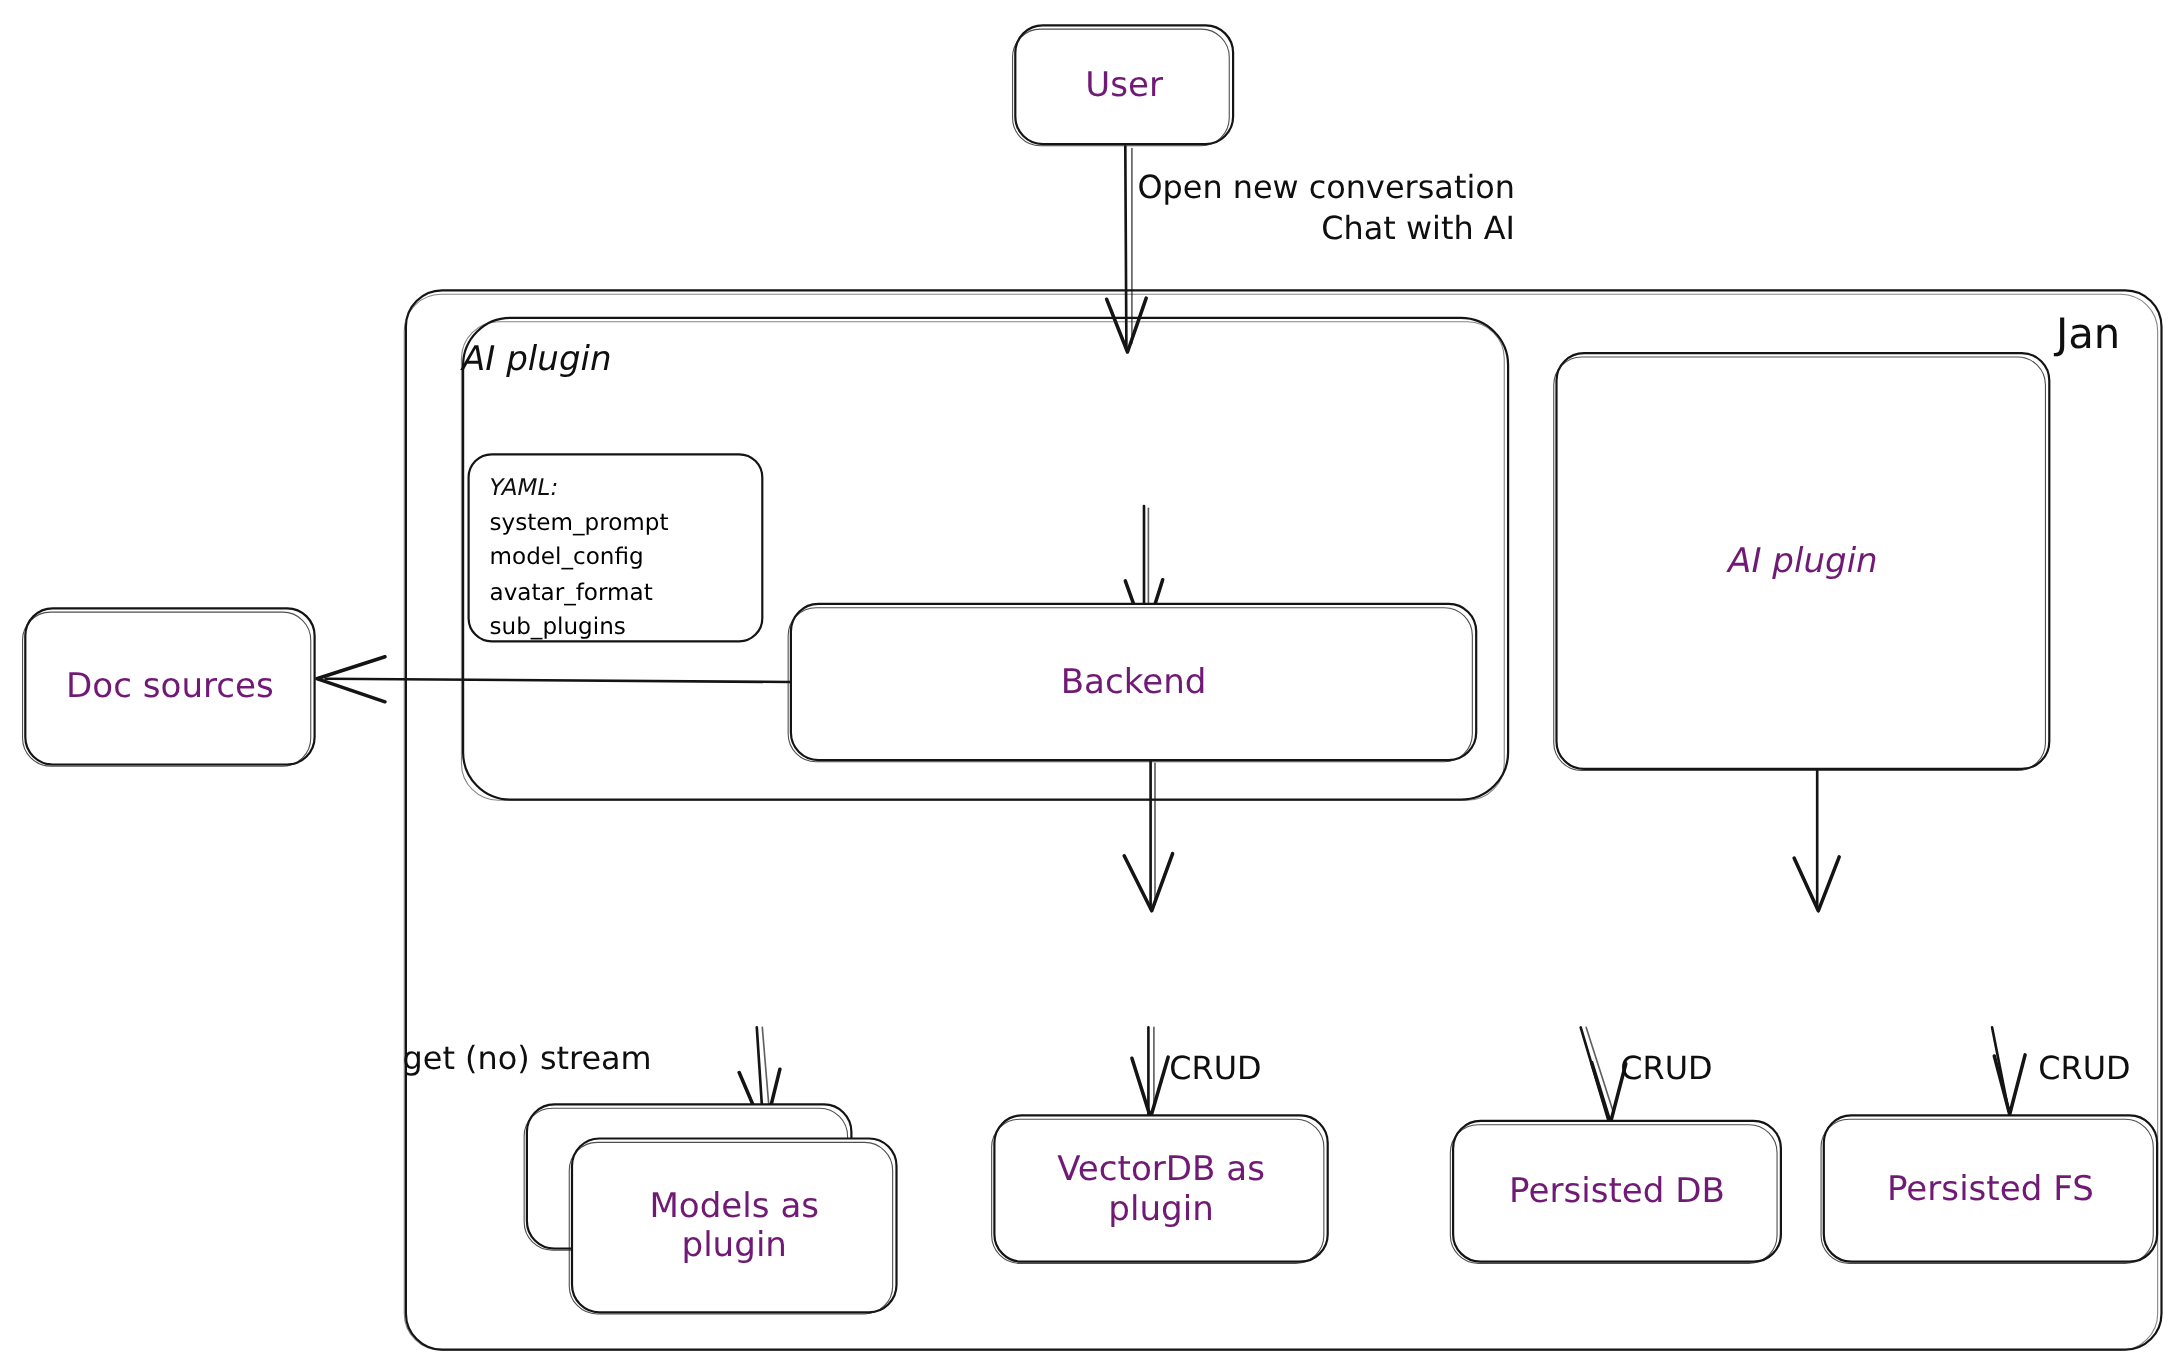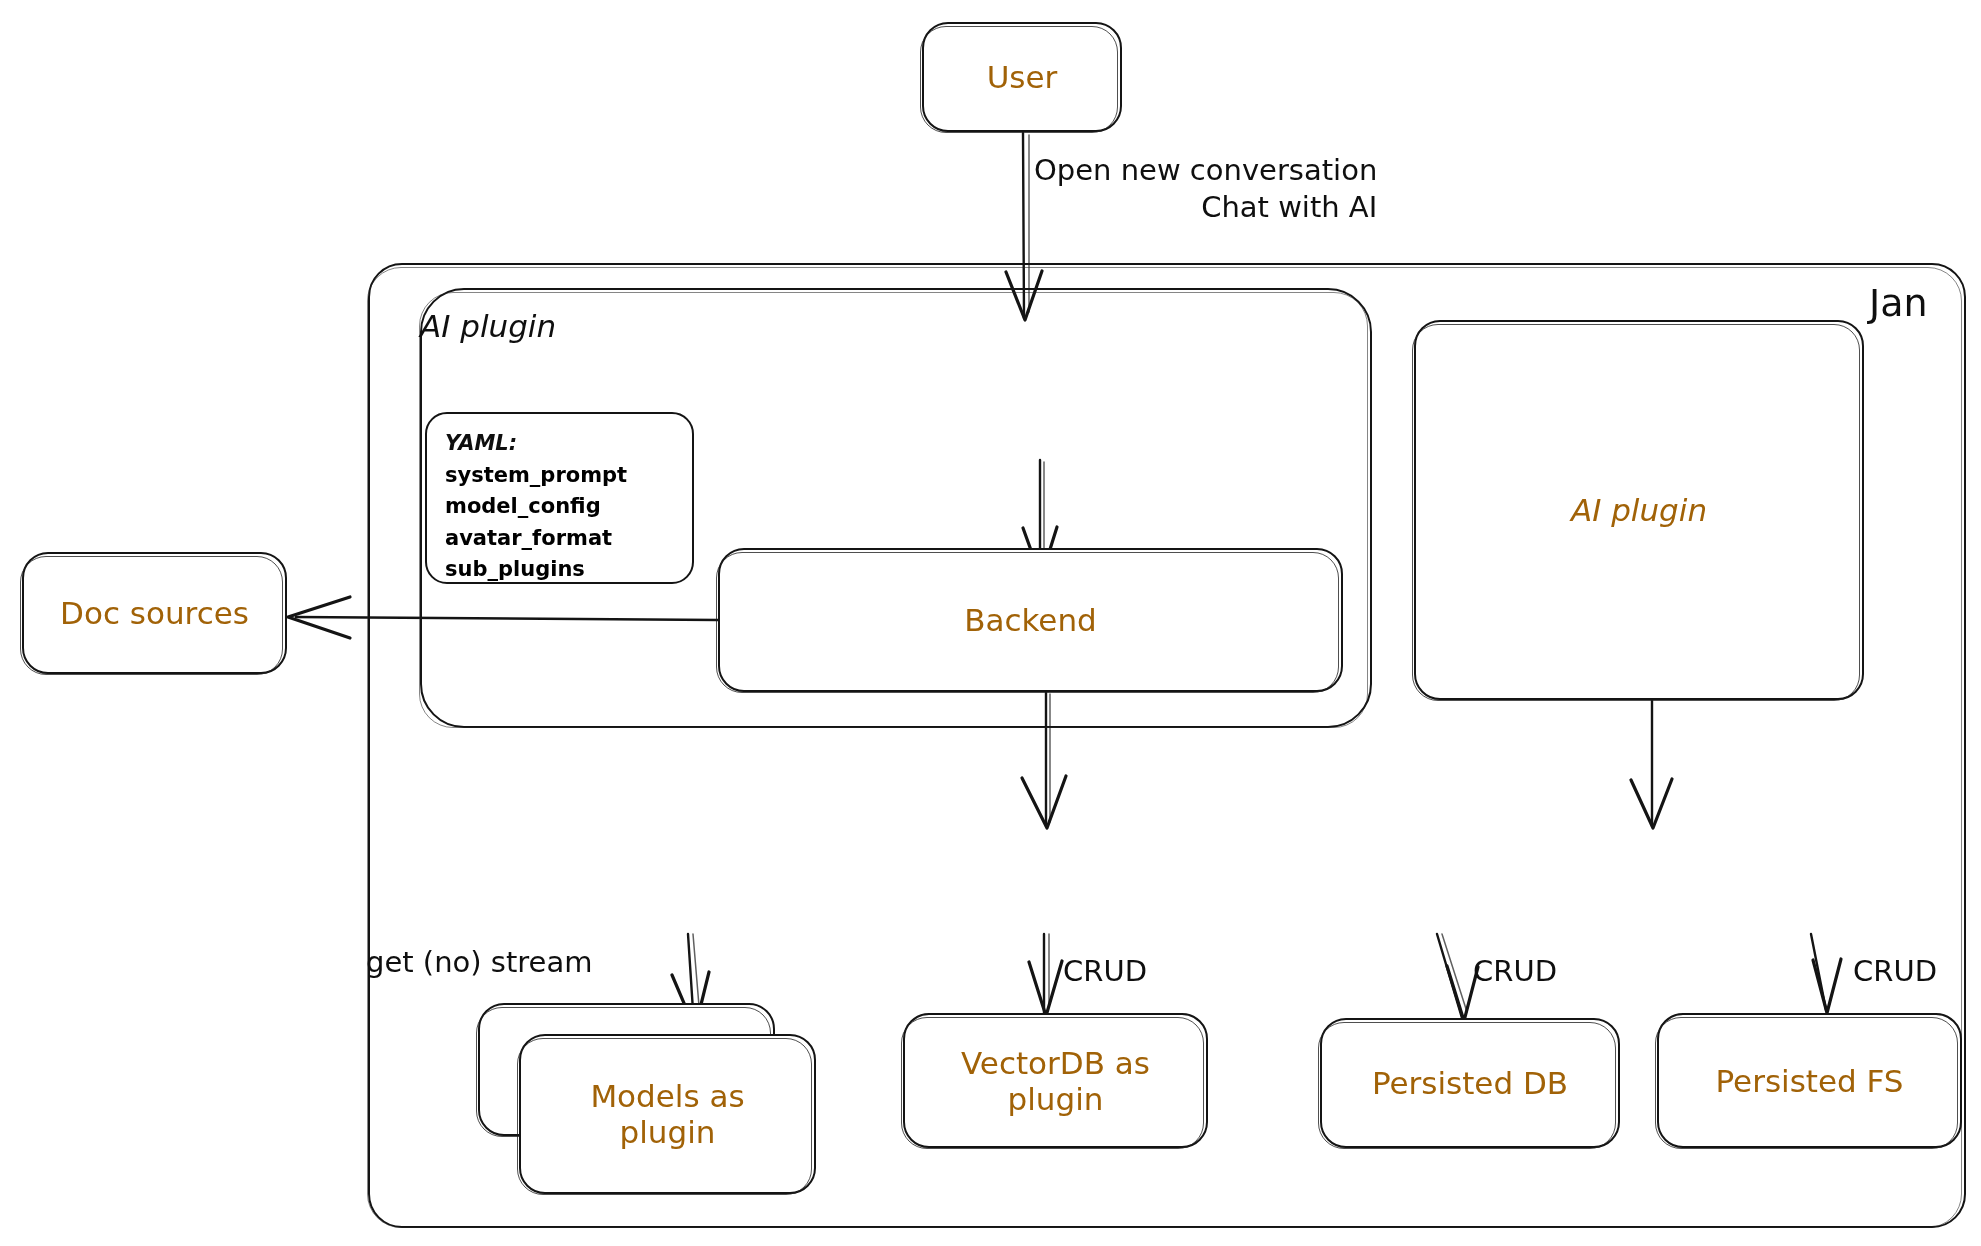--- a/index.html
+++ b/index.html
@@ -22,21 +22,21 @@
     height: 1246px;
     pointer-events: none;
   }
   .node {
     position: absolute;
     box-sizing: border-box;
     display: flex;
     align-items: center;
     justify-content: center;
     text-align: center;
-    color: #a16207;
+    color: #701a75;
     background: transparent;
   }
   .sketch {
     border: 2.5px solid #141414;
     border-radius: 26px;
     background: #ffffff;
   }
   
   .sketch::after {
     content: "";
@@ -162,42 +162,42 @@
       <path class="hd" d="M1813,960 L1827,1013 L1841,959"></path>
     </g>
   </svg>
 
   <div class="node container-box" style="left:368px; top:263px; width:1598px; height:965px;"></div>
   <div class="label" id="lbl-jan">Jan</div>
 
   <div class="node container-box" style="left:420px; top:288px; width:952px; height:440px; border-radius:44px;"></div>
   <div class="label" id="lbl-aiplugin-group">AI plugin</div>
 
-  <div class="yaml-box" style="left:425px; top:412px; width:269px; height:172px;font-weight:bold;">
+  <div class="yaml-box" style="left:425px; top:412px; width:269px; height:172px;">
     <span class="label yaml-head t-yaml" style="position:static; display:block;">YAML:</span>
     <span class="yaml-line t-yaml">system_prompt</span>
     <span class="yaml-line t-yaml">model_config</span>
     <span class="yaml-line t-yaml">avatar_format</span>
     <span class="yaml-line t-yaml">sub_plugins</span>
   </div>
 
   <div class="node sketch" style="left:922px; top:22px; width:200px; height:110px;">
     <span class="node-text t-30">User</span>
   </div>
 
 
   <div class="node sketch" style="left:718px; top:548px; width:625px; height:144px;">
     <span class="node-text t-30">Backend</span>
   </div>
 
   <div class="node sketch" style="left:1414px; top:320px; width:450px; height:380px;">
     <span class="node-text t-30 italic">AI plugin</span>
   </div>
 
-  <div class="node sketch" style="left:22px; top:552px; width:265px; height:122px;">
+  <div class="node sketch" style="left:22px; top:552px; width:265px; height:144px;">
     <span class="node-text t-30">Doc sources</span>
   </div>
 
 
   <div class="node sketch" style="left:478px; top:1003px; width:297px; height:133px;"></div>
   <div class="node sketch" style="left:519px; top:1034px; width:297px; height:160px;">
     <span class="node-text t-30">Models as
 plugin</span>
   </div>
 

